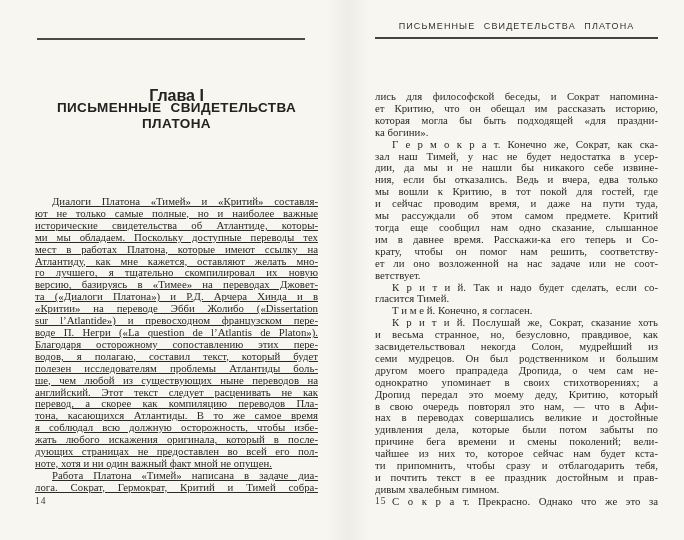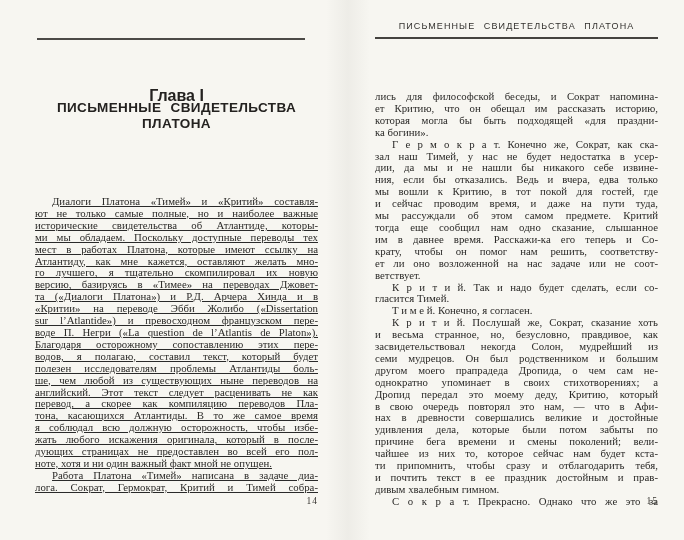--- a/index.html
+++ b/index.html
@@ -65,21 +65,21 @@
     line-height: 11.9px;
     text-align: justify;
     text-align-last: justify;
     color: #2b2a28;
   }
   .line.indent { padding-left: 17px; }
   .line.end { text-align-last: left; }
 
   .page-number {
     position: absolute; top: 496px; left: 0; width: 283px;
-    text-align: right;
+    text-align: left;
     font-size: 9.5px;
     letter-spacing: 1px;
     color: #3a3834;
   }
 </style>
 </head>
 <body>
 
 <div class="gutter"></div>
 
@@ -144,21 +144,21 @@
       <div class="line end">гласится Тимей.</div>
       <div class="line indent end">Т и м е й. Конечно, я согласен.</div>
       <div class="line indent">К р и т и й. Послушай же, Сократ, сказание хоть</div>
       <div class="line">и весьма странное, но, безусловно, правдивое, как</div>
       <div class="line">засвидетельствовал некогда Солон, мудрейший из</div>
       <div class="line">семи мудрецов. Он был родственником и большим</div>
       <div class="line">другом моего прапрадеда Дропида, о чем сам не-</div>
       <div class="line">однократно упоминает в своих стихотворениях; а</div>
       <div class="line">Дропид передал это моему деду, Критию, который</div>
       <div class="line">в свою очередь повторял это нам, — что в Афи-</div>
-      <div class="line">нах в древности совершались великие и достойные</div>
+      <div class="line">нах в переводах совершались великие и достойные</div>
       <div class="line">удивления дела, которые были потом забыты по</div>
       <div class="line">причине бега времени и смены поколений; вели-</div>
       <div class="line">чайшее из них то, которое сейчас нам будет кста-</div>
       <div class="line">ти припомнить, чтобы сразу и отблагодарить тебя,</div>
       <div class="line">и почтить текст в ее праздник достойным и прав-</div>
       <div class="line end">дивым хвалебным гимном.</div>
       <div class="line indent">С о к р а т. Прекрасно. Однако что же это за</div>
     </div>
   <div class="page-number">15</div>
 </div>

